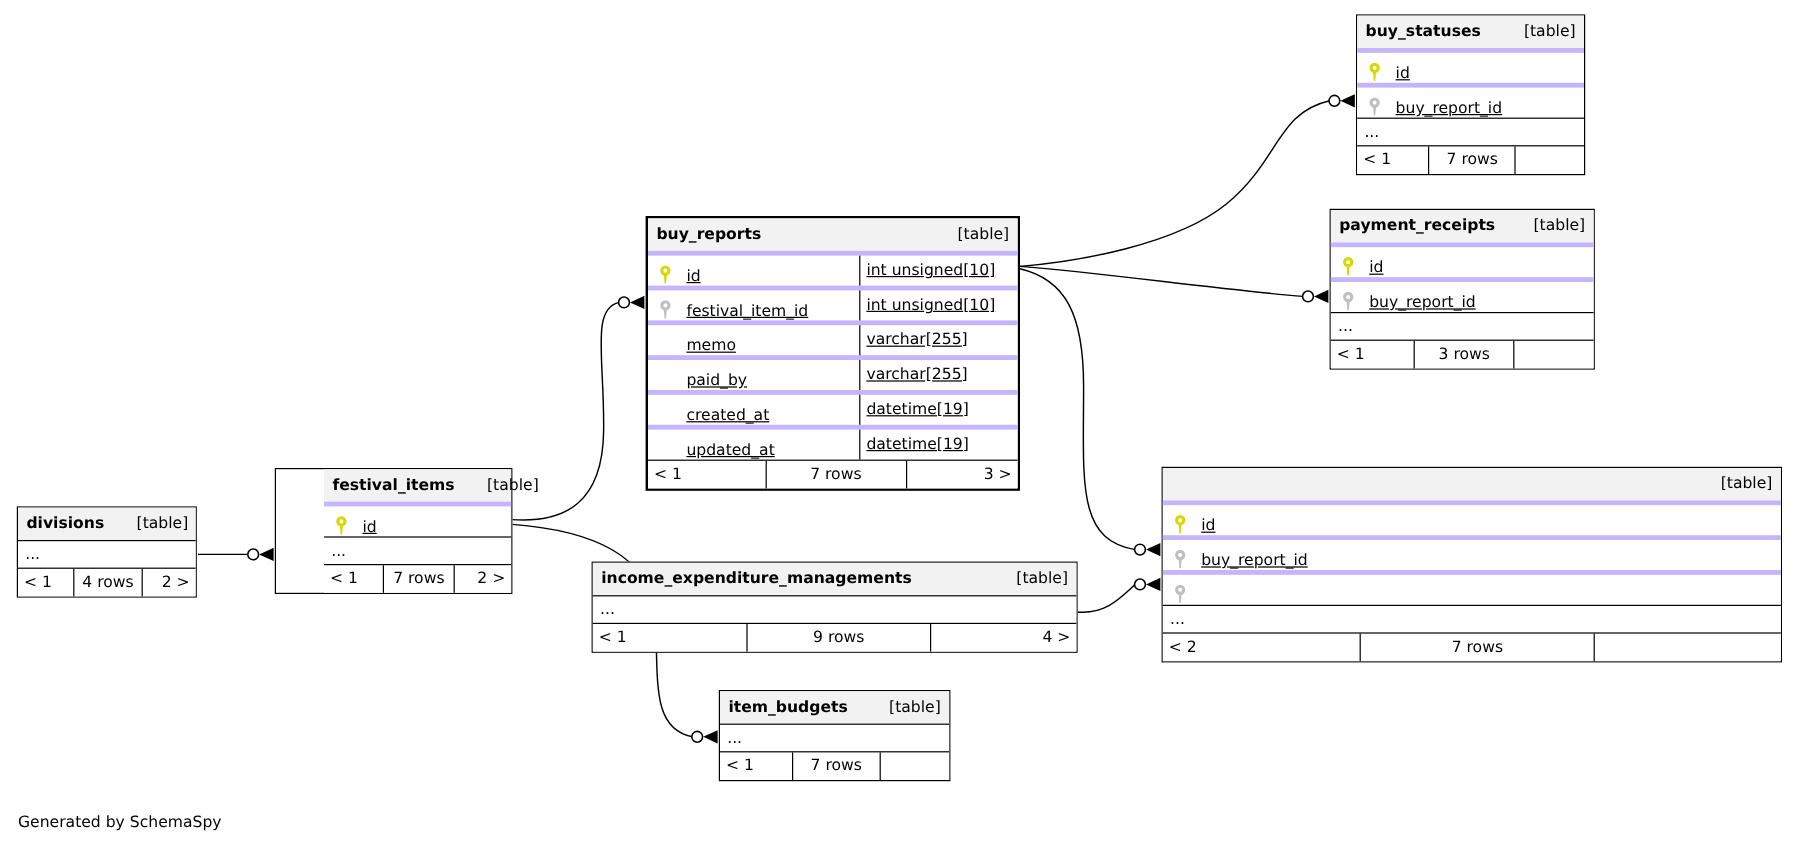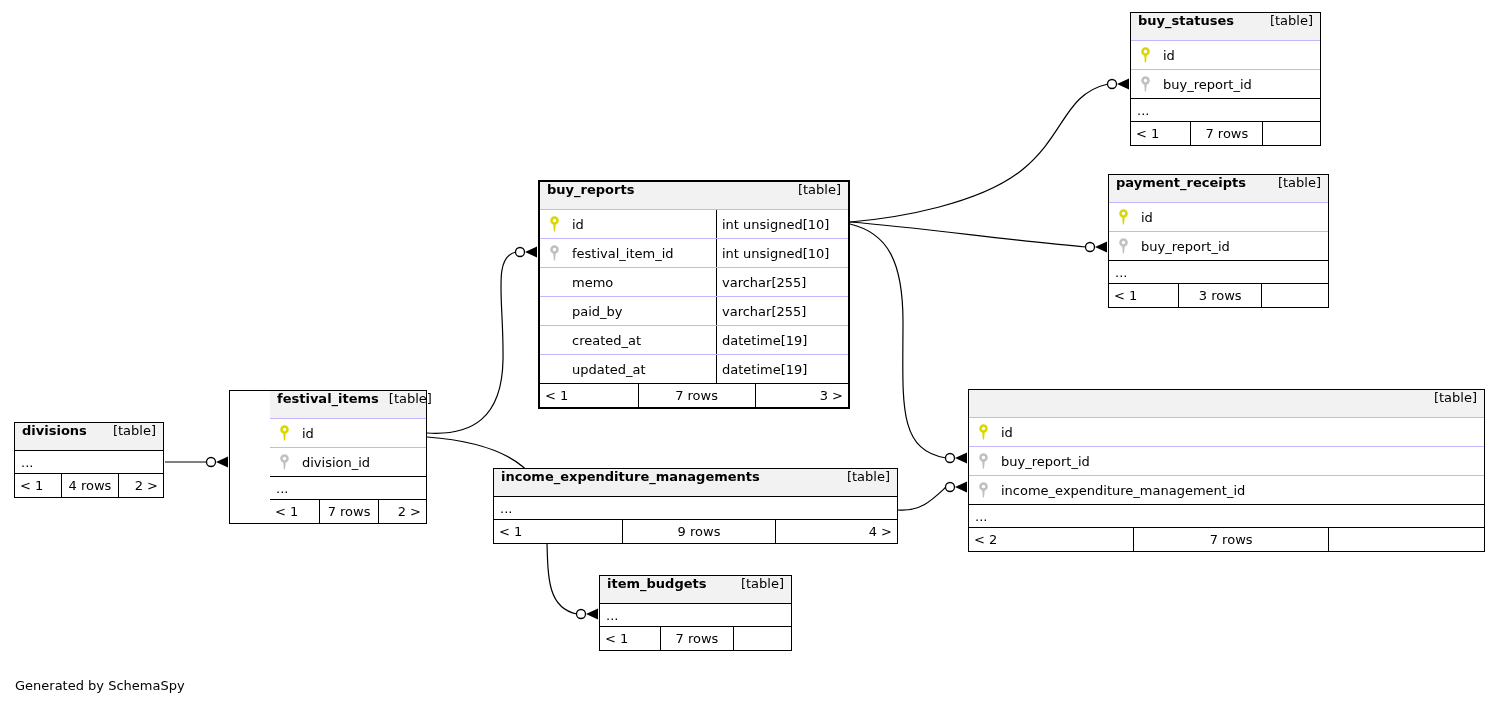--- a/index.html
+++ b/index.html
@@ -7,28 +7,28 @@
     position:relative;width:1501px;height:707px;background:#ffffff;
     font-family:"DejaVu Sans","Liberation Sans",sans-serif;
     font-size:13px;color:#000;overflow:hidden;
   }
   .etable{
     position:absolute;background:#fff;border:1px solid #000;
     box-sizing:border-box;cursor:pointer;
   }
   .etable.focus{border:2px solid #000;}
   .thdr{
-    height:27px;background:#f2f2f2;display:flex;align-items:flex-start;
-    padding:0 7px;box-sizing:border-box;
+    height:27px;background:#f2f2f2;display:flex;align-items:center;
+    padding:0 7px;box-sizing:border-box;gap:17px;
   }
   .tname{font-weight:bold;white-space:nowrap;}
   .ttag{margin-left:auto;white-space:nowrap;padding-left:10px;}
   .trow{
-    height:29px;display:flex;align-items:center;border-top:1px solid #c4b5fd;
-    box-sizing:border-box;background:#fff;
+    height:29px;display:flex;align-items:flex-end;border-top:4px solid #c4b5fd;
+    box-sizing:border-box;background:#fff;text-decoration:underline;
   }
   .keyic{width:11px;margin-left:9px;display:inline-flex;align-items:center;flex:0 0 11px;}
   .cname{margin-left:12px;white-space:nowrap;flex:1 1 auto;}
   .ctype{
     width:132px;flex:0 0 132px;align-self:stretch;display:flex;align-items:center;
     border-left:1px solid #000;padding-left:5px;box-sizing:border-box;white-space:nowrap;
   }
   .tell{
     height:23px;border-top:1px solid #000;box-sizing:border-box;
     display:flex;align-items:center;padding-left:6px;background:#fff;
@@ -235,21 +235,20 @@
         </span>
       <span class="cname">buy_report_id</span>
     </div>
     <div class="trow">
       <span class="keyic">
           <svg width="11" height="17" viewBox="0 0 11 17">
             <circle cx="5.5" cy="4.5" r="3" fill="none" stroke="#c0c0c0" stroke-width="2.6"></circle>
             <polygon points="4.2,7.5 6.8,7.5 6,15.5 4.8,15.5" fill="#c0c0c0"></polygon>
           </svg>
         </span>
-      <span class="cname">income_expenditure_management_id</span>
     </div>
     <div class="tell">...</div>
     <div class="tfoot">
       <span class="fin">&lt; 2</span>
       <span class="frows">7 rows</span>
       <span class="fout"></span>
     </div>
   </div>
 
   <div class="etable" style="left:493px;top:468px;width:405px;">
@@ -272,29 +271,20 @@
     </div>
     <div class="trow">
       <span class="keyic">
           <svg width="11" height="17" viewBox="0 0 11 17">
             <circle cx="5.5" cy="4.5" r="3" fill="none" stroke="#d8d800" stroke-width="2.6"></circle>
             <polygon points="4.2,7.5 6.8,7.5 6,15.5 4.8,15.5" fill="#d8d800"></polygon>
           </svg>
         </span>
       <span class="cname">id</span>
     </div>
-    <div class="trow">
-      <span class="keyic">
-          <svg width="11" height="17" viewBox="0 0 11 17">
-            <circle cx="5.5" cy="4.5" r="3" fill="none" stroke="#c0c0c0" stroke-width="2.6"></circle>
-            <polygon points="4.2,7.5 6.8,7.5 6,15.5 4.8,15.5" fill="#c0c0c0"></polygon>
-          </svg>
-        </span>
-      <span class="cname">division_id</span>
-    </div>
     <div class="tell">...</div>
     <div class="tfoot">
       <span class="fin">&lt; 1</span>
       <span class="frows">7 rows</span>
       <span class="fout">2 &gt;</span>
     </div>
   </div>
 
   <div class="etable" style="left:14px;top:422px;width:150px;">
     <div class="thdr">

